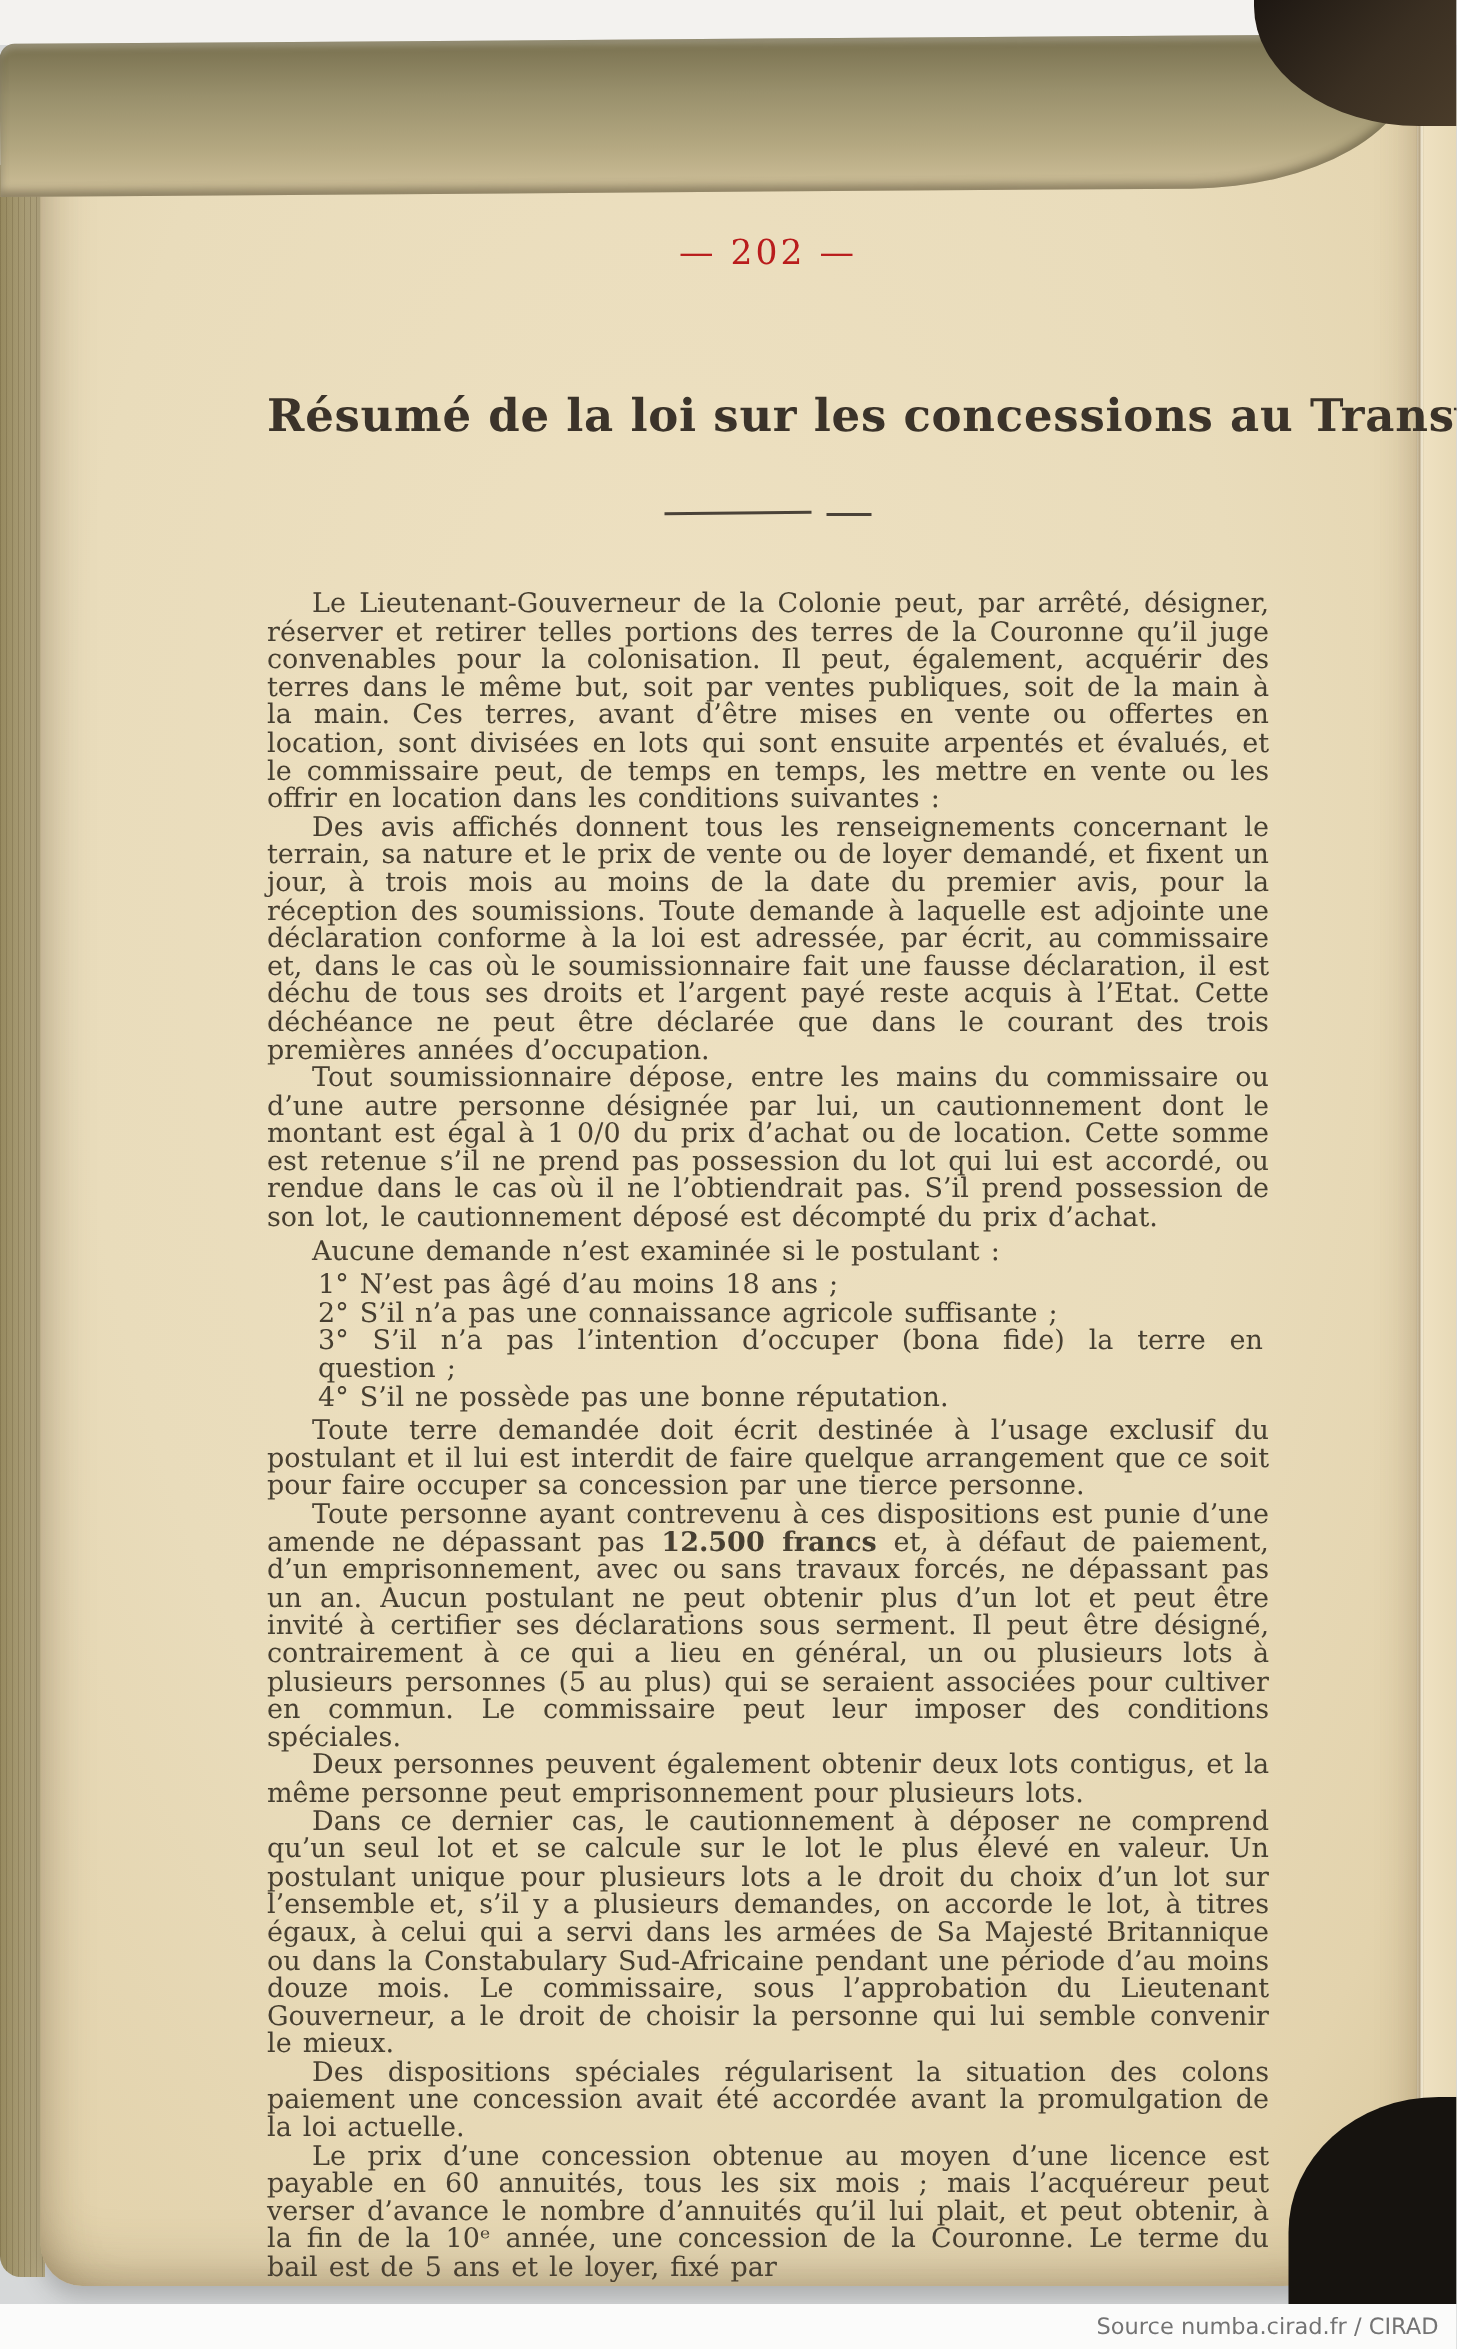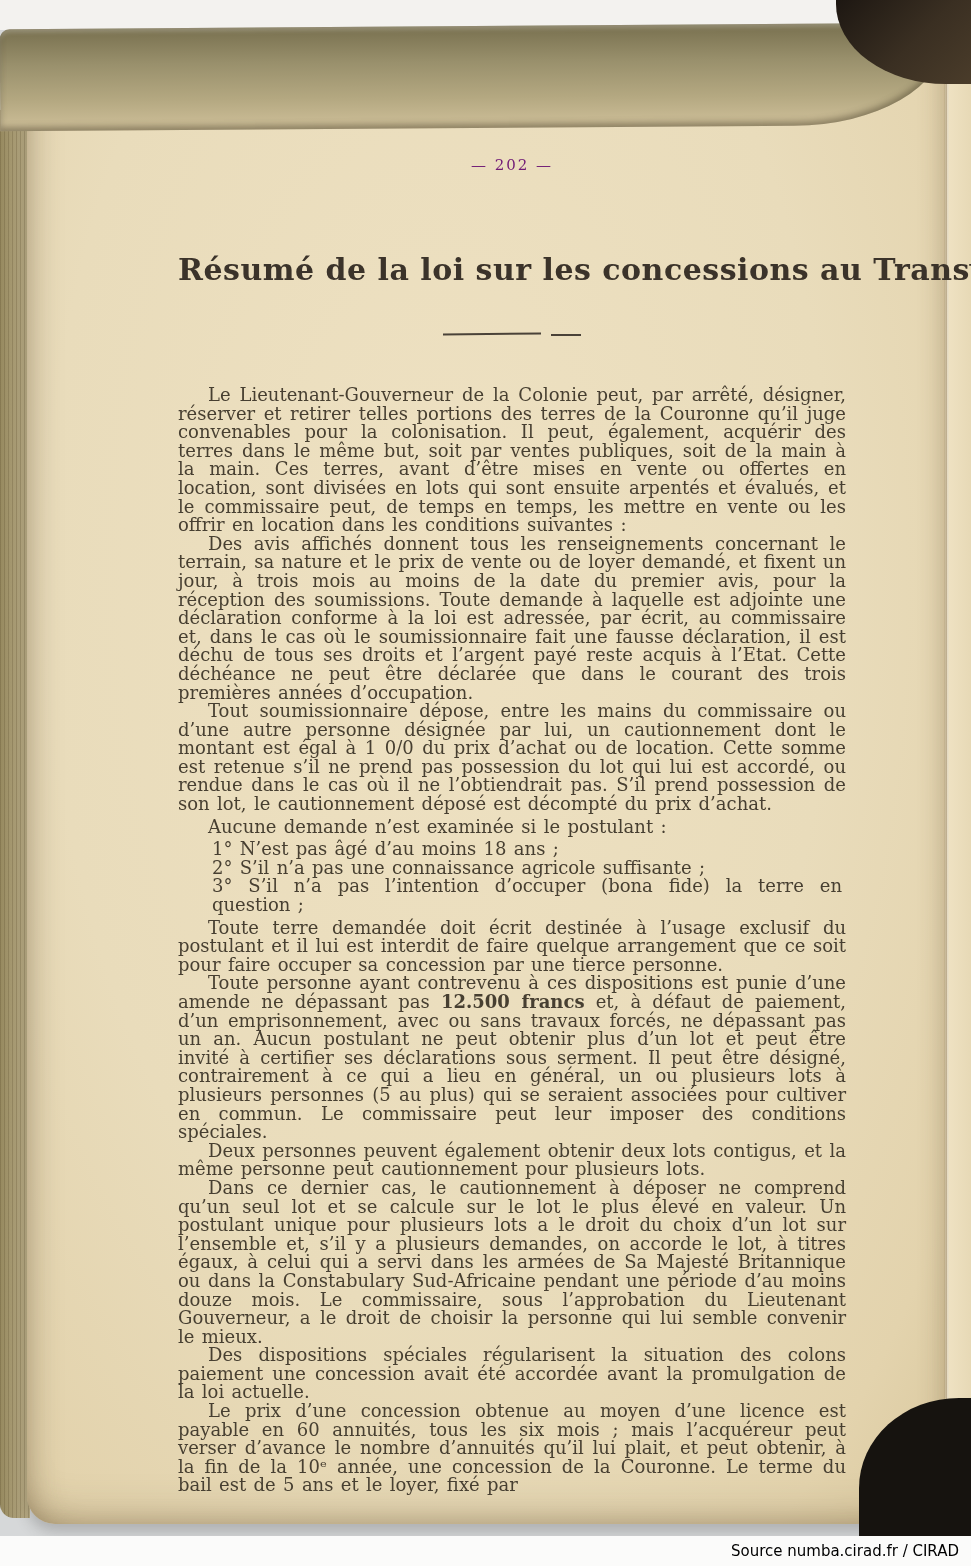--- a/index.html
+++ b/index.html
@@ -57,21 +57,21 @@
     position:absolute;top:64px;right:22px;width:5px;height:1380px;
     background:linear-gradient(90deg, rgba(110,88,55,0) 0%, rgba(110,88,55,.45) 45%, rgba(255,252,240,.55) 80%, rgba(110,88,55,.15) 100%);
   }
   
   .content{
     position:absolute;top:0;left:178px;width:668px;
     color:#473f31;
   }
   .page-number{
     margin-top:156px;
-    text-align:center;font-size:15px;letter-spacing:2px;color:#701a75;
+    text-align:center;font-size:23px;letter-spacing:2px;color:#b91c1c;
   }
   .article-title{
     margin-top:78px;
     text-align:center;font-size:30px;font-weight:bold;color:#3b332a;
     letter-spacing:.5px;white-space:nowrap;
   }
   .title-divider{
     margin:46px auto 0 auto;width:138px;height:3px;position:relative;
   }
   .title-divider .seg-long{
@@ -90,21 +90,21 @@
   .para.gap-before{margin-top:4px;}
   .cond-list{margin:4px;padding:0;list-style:none;}
   .cond-list li{margin:0 0 0 30px;text-indent:0;}
   .bold{font-weight:bold;}
   
   .source-bar{
     position:absolute;left:0;bottom:0;width:100%;height:30px;
     background:#fbfbfa;
     display:flex;align-items:center;justify-content:flex-end;
     box-sizing:border-box;padding-right:12px;
-    font-family:"DejaVu Sans", sans-serif;font-size:15px;color:#000000;
+    font-family:"DejaVu Sans", sans-serif;font-size:15px;color:#737373;
   }
 </style>
 </head>
 <body>
 
 <div class="top-white"></div>
 <div class="page-stack-left"></div>
 <div class="page"></div>
 <div class="page-fold-sliver"></div>
 <div class="page-crease"></div>
@@ -122,24 +122,25 @@
 
   <div class="body-text">
     <p class="para">Le Lieutenant-Gouverneur de la Colonie peut, par arrêté, désigner, réserver et retirer telles portions des terres de la Couronne qu’il juge convenables pour la colonisation. Il peut, également, acquérir des terres dans le même but, soit par ventes publiques, soit de la main à la main. Ces terres, avant d’être mises en vente ou offertes en location, sont divisées en lots qui sont ensuite arpentés et évalués, et le commissaire peut, de temps en temps, les mettre en vente ou les offrir en location dans les conditions suivantes :</p>
     <p class="para">Des avis affichés donnent tous les renseignements concernant le terrain, sa nature et le prix de vente ou de loyer demandé, et fixent un jour, à trois mois au moins de la date du premier avis, pour la réception des soumissions. Toute demande à laquelle est adjointe une déclaration conforme à la loi est adressée, par écrit, au commissaire et, dans le cas où le soumissionnaire fait une fausse déclaration, il est déchu de tous ses droits et l’argent payé reste acquis à l’Etat. Cette déchéance ne peut être déclarée que dans le courant des trois premières années d’occupation.</p>
     <p class="para">Tout soumissionnaire dépose, entre les mains du commissaire ou d’une autre personne désignée par lui, un cautionnement dont le montant est égal à 1 0/0 du prix d’achat ou de location. Cette somme est retenue s’il ne prend pas possession du lot qui lui est accordé, ou rendue dans le cas où il ne l’obtiendrait pas. S’il prend possession de son lot, le cautionnement déposé est décompté du prix d’achat.</p>
     <p class="para gap-before">Aucune demande n’est examinée si le postulant :</p>
     <ul class="cond-list">
       <li>1° N’est pas âgé d’au moins 18 ans ;</li>
       <li>2° S’il n’a pas une connaissance agricole suffisante ;</li>
       <li>3° S’il n’a pas l’intention d’occuper (bona fide) la terre en question ;</li>
+      <li>4° S’il ne possède pas une bonne réputation.</li>
     </ul>
     <p class="para gap-before">Toute terre demandée doit écrit destinée à l’usage exclusif du postulant et il lui est interdit de faire quelque arrangement que ce soit pour faire occuper sa concession par une tierce personne.</p>
     <p class="para"><span>Toute personne ayant contrevenu à ces dispositions est punie d’une amende ne dépassant pas </span><span class="bold">12.500 francs</span><span> et, à défaut de paiement, d’un emprisonnement, avec ou sans travaux forcés, ne dépassant pas un an. Aucun postulant ne peut obtenir plus d’un lot et peut être invité à certifier ses déclarations sous serment. Il peut être désigné, contrairement à ce qui a lieu en général, un ou plusieurs lots à plusieurs personnes (5 au plus) qui se seraient associées pour cultiver en commun. Le commissaire peut leur imposer des conditions spéciales.</span></p>
-    <p class="para">Deux personnes peuvent également obtenir deux lots contigus, et la même personne peut cautionnement pour plusieurs lots.</p>
+    <p class="para">Deux personnes peuvent également obtenir deux lots contigus, et la même personne peut emprisonnement pour plusieurs lots.</p>
     <p class="para">Dans ce dernier cas, le cautionnement à déposer ne comprend qu’un seul lot et se calcule sur le lot le plus élevé en valeur. Un postulant unique pour plusieurs lots a le droit du choix d’un lot sur l’ensemble et, s’il y a plusieurs demandes, on accorde le lot, à titres égaux, à celui qui a servi dans les armées de Sa Majesté Britannique ou dans la Constabulary Sud-Africaine pendant une période d’au moins douze mois. Le commissaire, sous l’approbation du Lieutenant Gouverneur, a le droit de choisir la personne qui lui semble convenir le mieux.</p>
     <p class="para">Des dispositions spéciales régularisent la situation des colons paiement une concession avait été accordée avant la promulgation de la loi actuelle.</p>
     <p class="para">Le prix d’une concession obtenue au moyen d’une licence est payable en 60 annuités, tous les six mois ; mais l’acquéreur peut verser d’avance le nombre d’annuités qu’il lui plait, et peut obtenir, à la fin de la 10ᵉ année, une concession de la Couronne. Le terme du bail est de 5 ans et le loyer, fixé par</p>
   </div>
 </div>
 
 <div class="source-bar">
   <span>Source numba.cirad.fr / CIRAD</span>
 </div>
 

